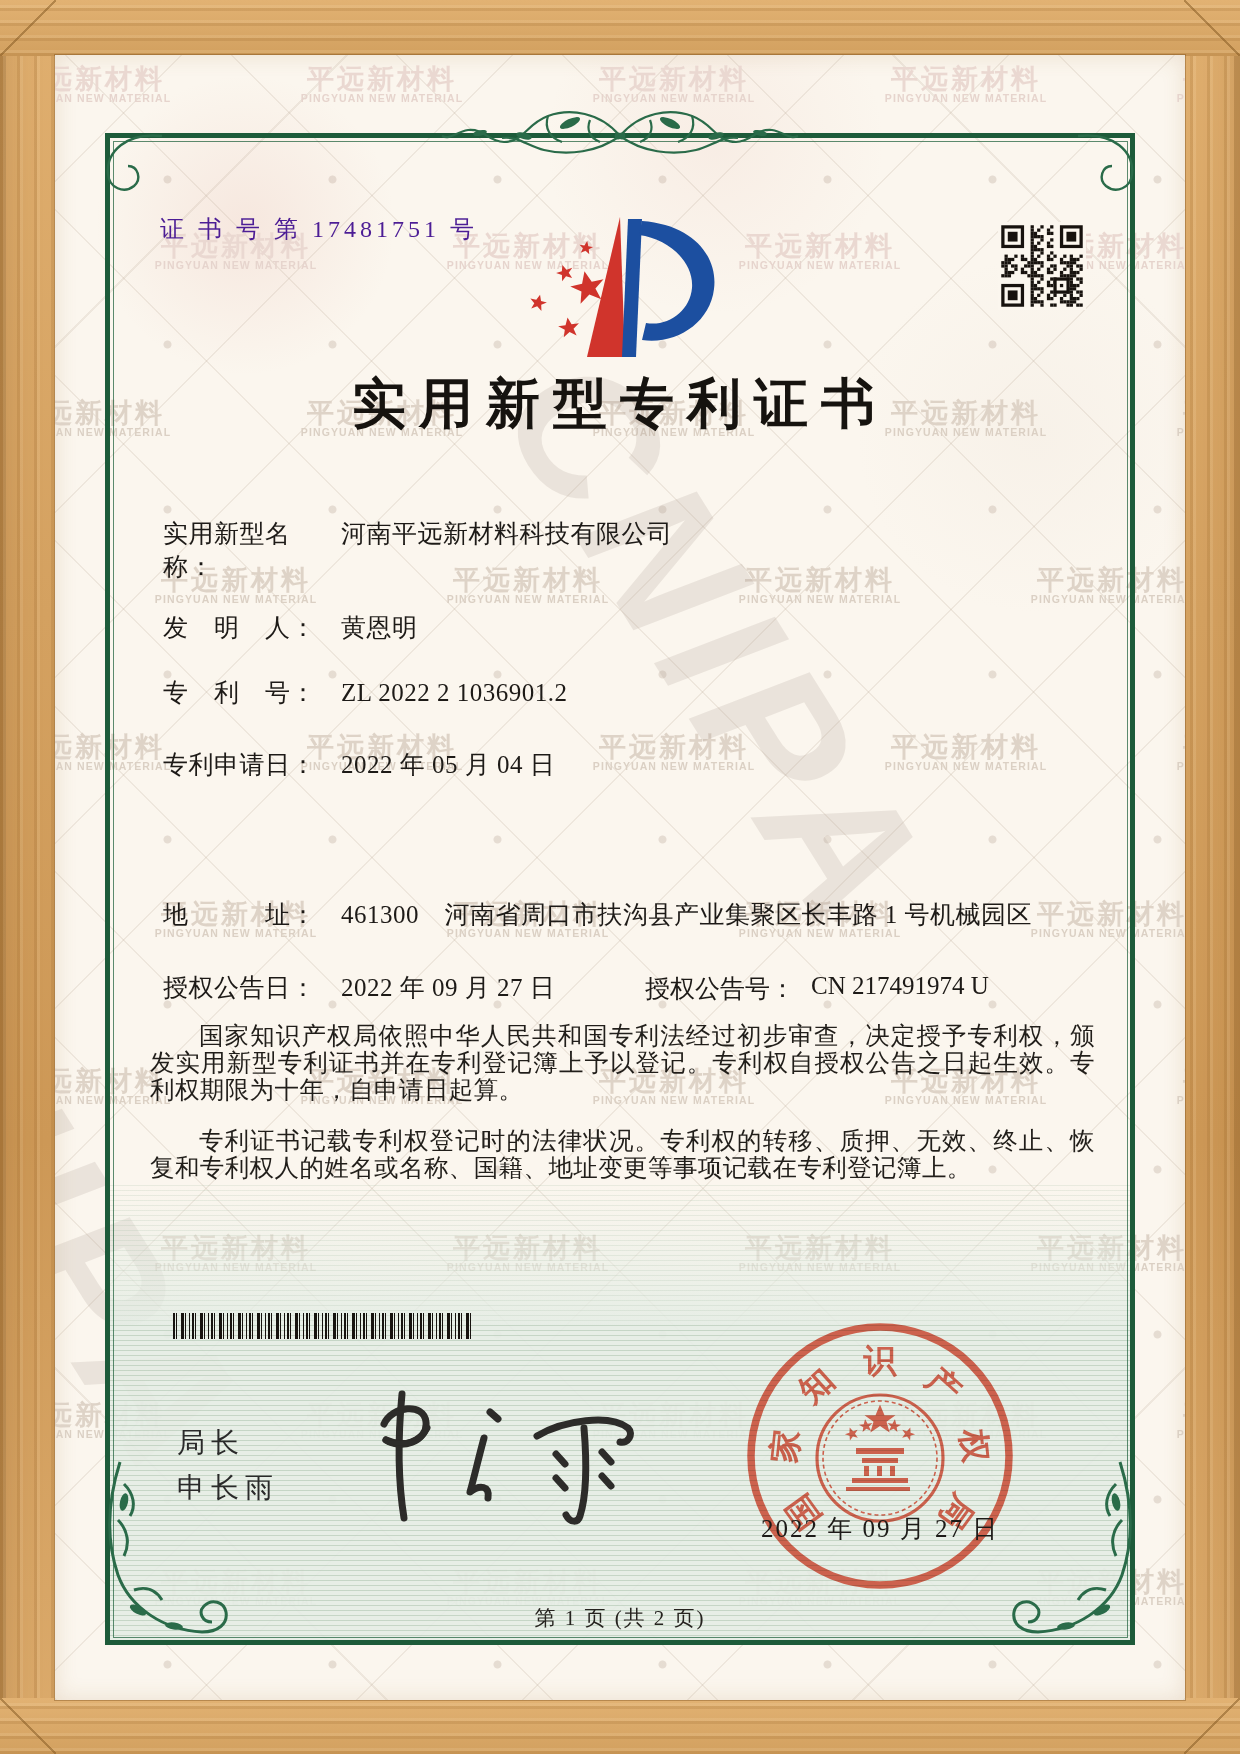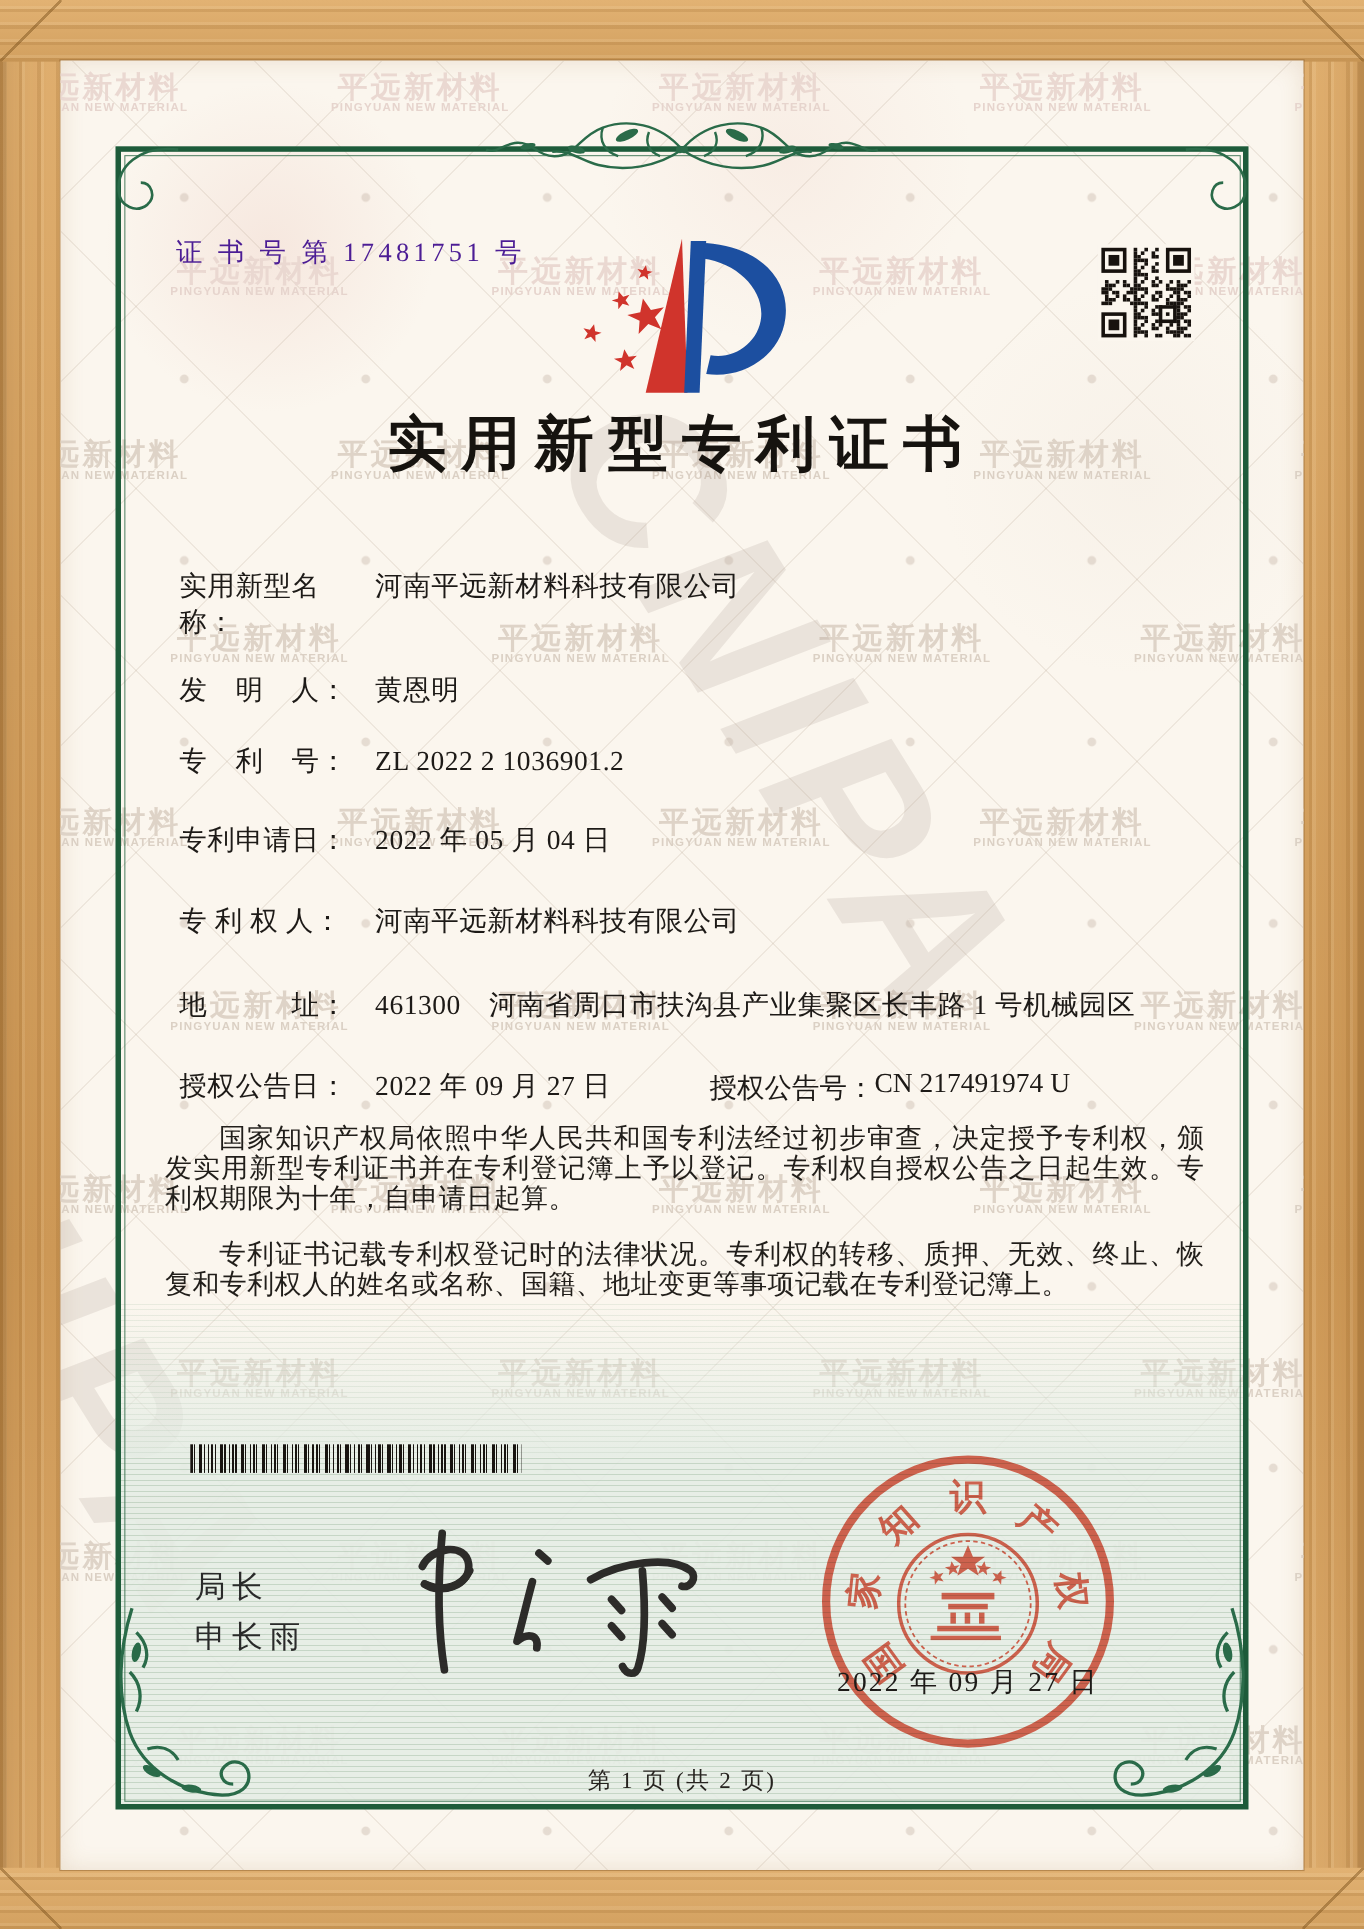--- a/index.html
+++ b/index.html
@@ -69,21 +69,21 @@
   .title{position:absolute;left:0;right:0;top:368px;text-align:center;
     font-size:54px;font-weight:bold;letter-spacing:13px;color:#16130f;}
 
   
   .row{position:absolute;left:163px;display:flex;font-size:25px;line-height:1.3;}
   .row .lbl{width:178px;flex:0 0 178px;letter-spacing:.5px;}
   .row .val{letter-spacing:.5px;}
   .row.addr .val{width:700px;line-height:39px;}
   .row.addr{line-height:39px;}
   .pair2{position:absolute;left:645px;display:flex;font-size:25px;}
-  .pair2 .lbl{margin-right:0;}
+  .pair2 .lbl{margin-right:16px;}
 
   
   .para{position:absolute;left:150px;width:945px;font-size:24.5px;line-height:27px;
     text-align:justify;text-indent:2em;letter-spacing:.4px;color:#211e1a;}
 
   
   .barcode{position:absolute;left:173px;top:1313px;width:301px;height:26px;
     background:repeating-linear-gradient(90deg,#17130f 0 2px,transparent 2px 3px,#17130f 3px 4px,transparent 4px 8px,#17130f 8px 11px,transparent 11px 12px,#17130f 12px 13px,transparent 13px 16px,#17130f 16px 17px,transparent 17px 19px);}
   .signer{position:absolute;left:177px;font-family:"Liberation Sans",sans-serif;
     font-size:28px;letter-spacing:6px;color:#2a2a2a;}
@@ -603,24 +603,20 @@
     <span class="val">黄恩明</span>
   </div>
   <div class="row" style="top:677px;">
     <span class="lbl">专　利　号：</span>
     <span class="val">ZL 2022 2 1036901.2</span>
   </div>
   <div class="row" style="top:749px;">
     <span class="lbl">专利申请日：</span>
     <span class="val">2022 年 05 月 04 日</span>
   </div>
-  <div class="row" style="top:822px;">
-    <span class="lbl">专 利 权 人：</span>
-    <span class="val">河南平远新材料科技有限公司</span>
-  </div>
   <div class="row addr" style="top:895px;">
     <span class="lbl">地　　　址：</span>
     <span class="val">461300　河南省周口市扶沟县产业集聚区长丰路 1 号机械园区</span>
   </div>
   <div class="row" style="top:972px;">
     <span class="lbl">授权公告日：</span>
     <span class="val">2022 年 09 月 27 日</span>
   </div>
   <div class="pair2" style="top:972px;">
     <span class="lbl">授权公告号：</span>

